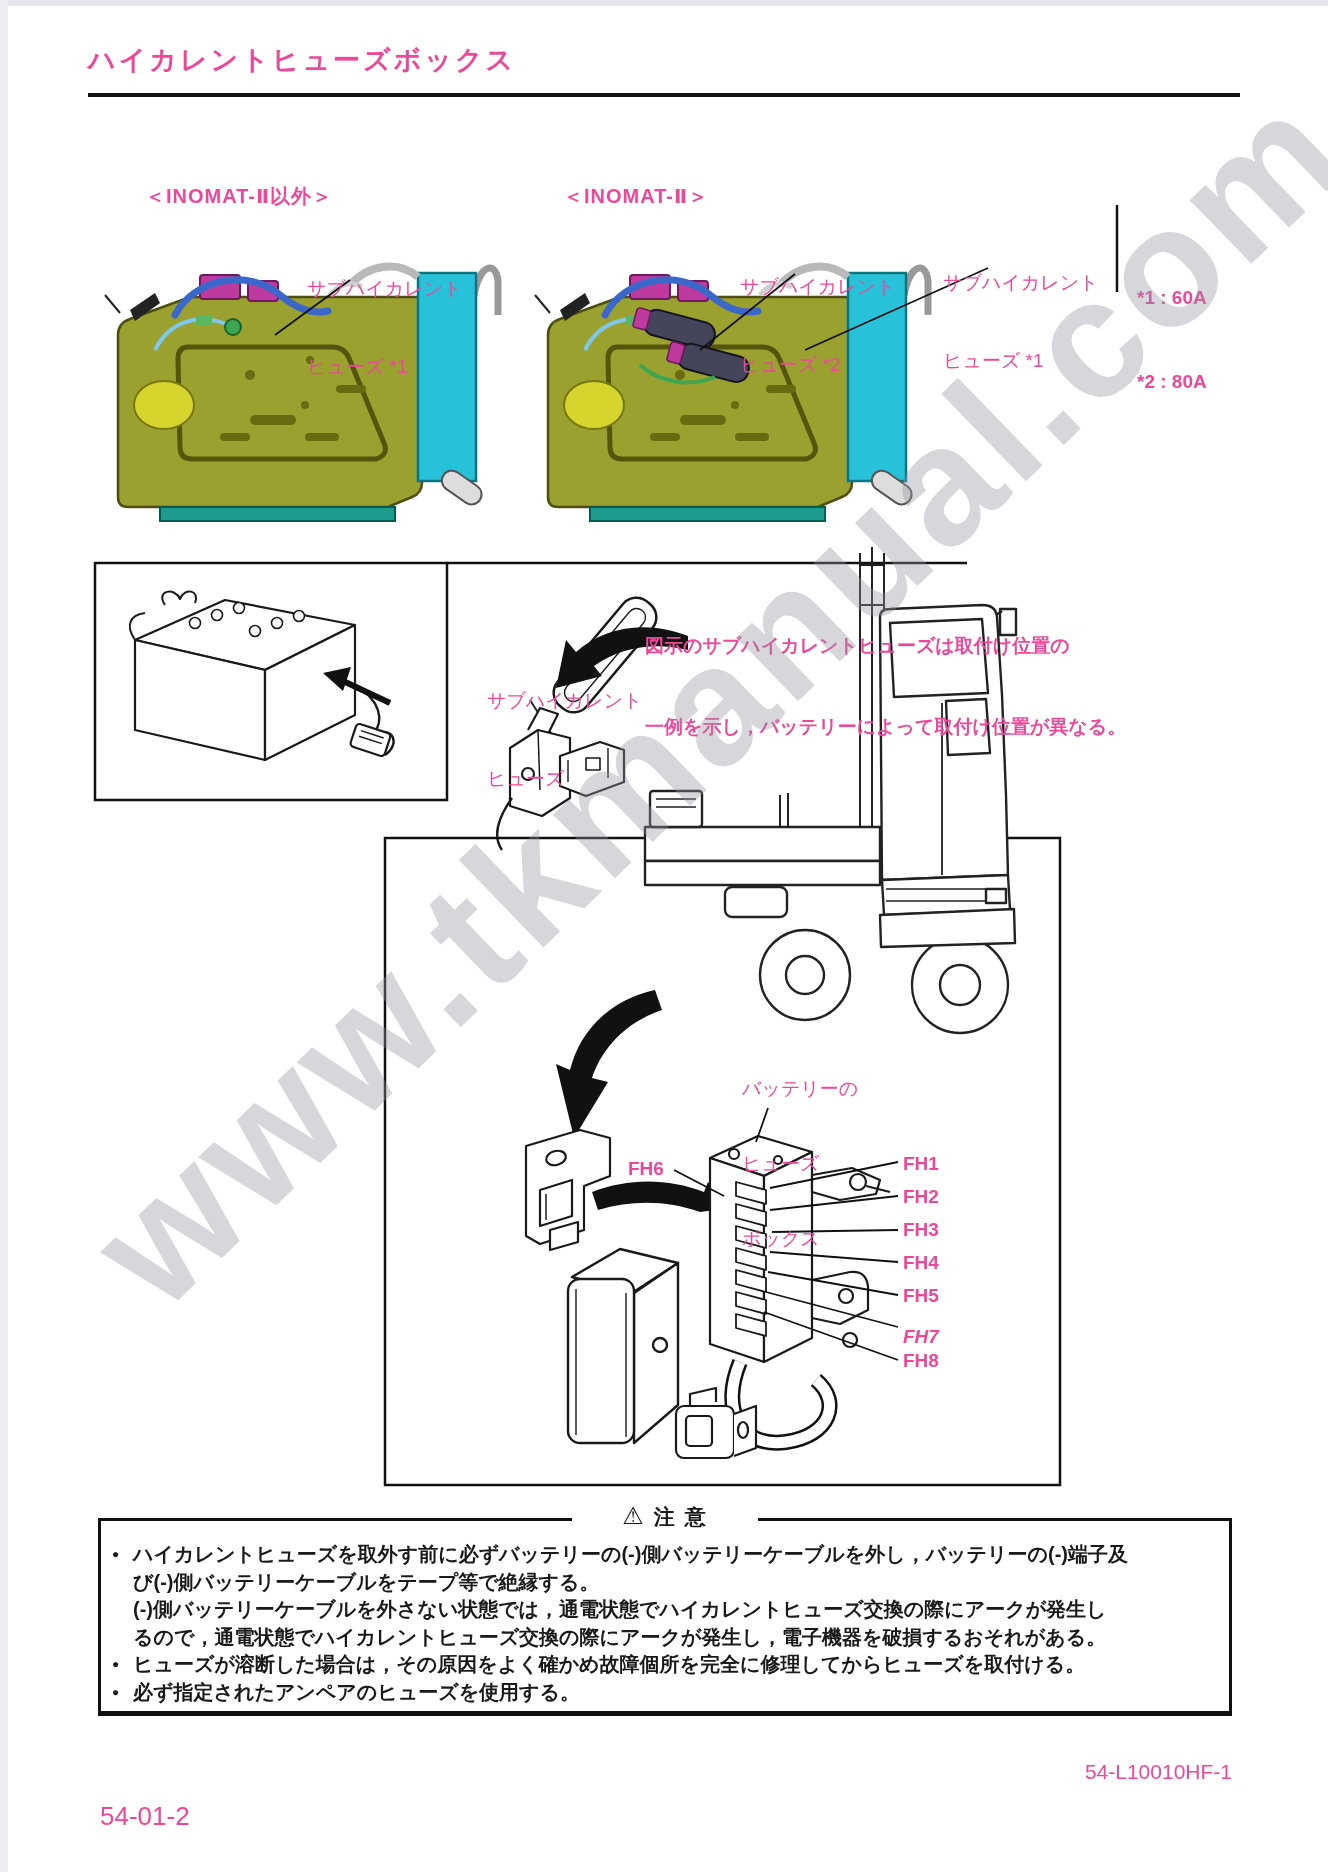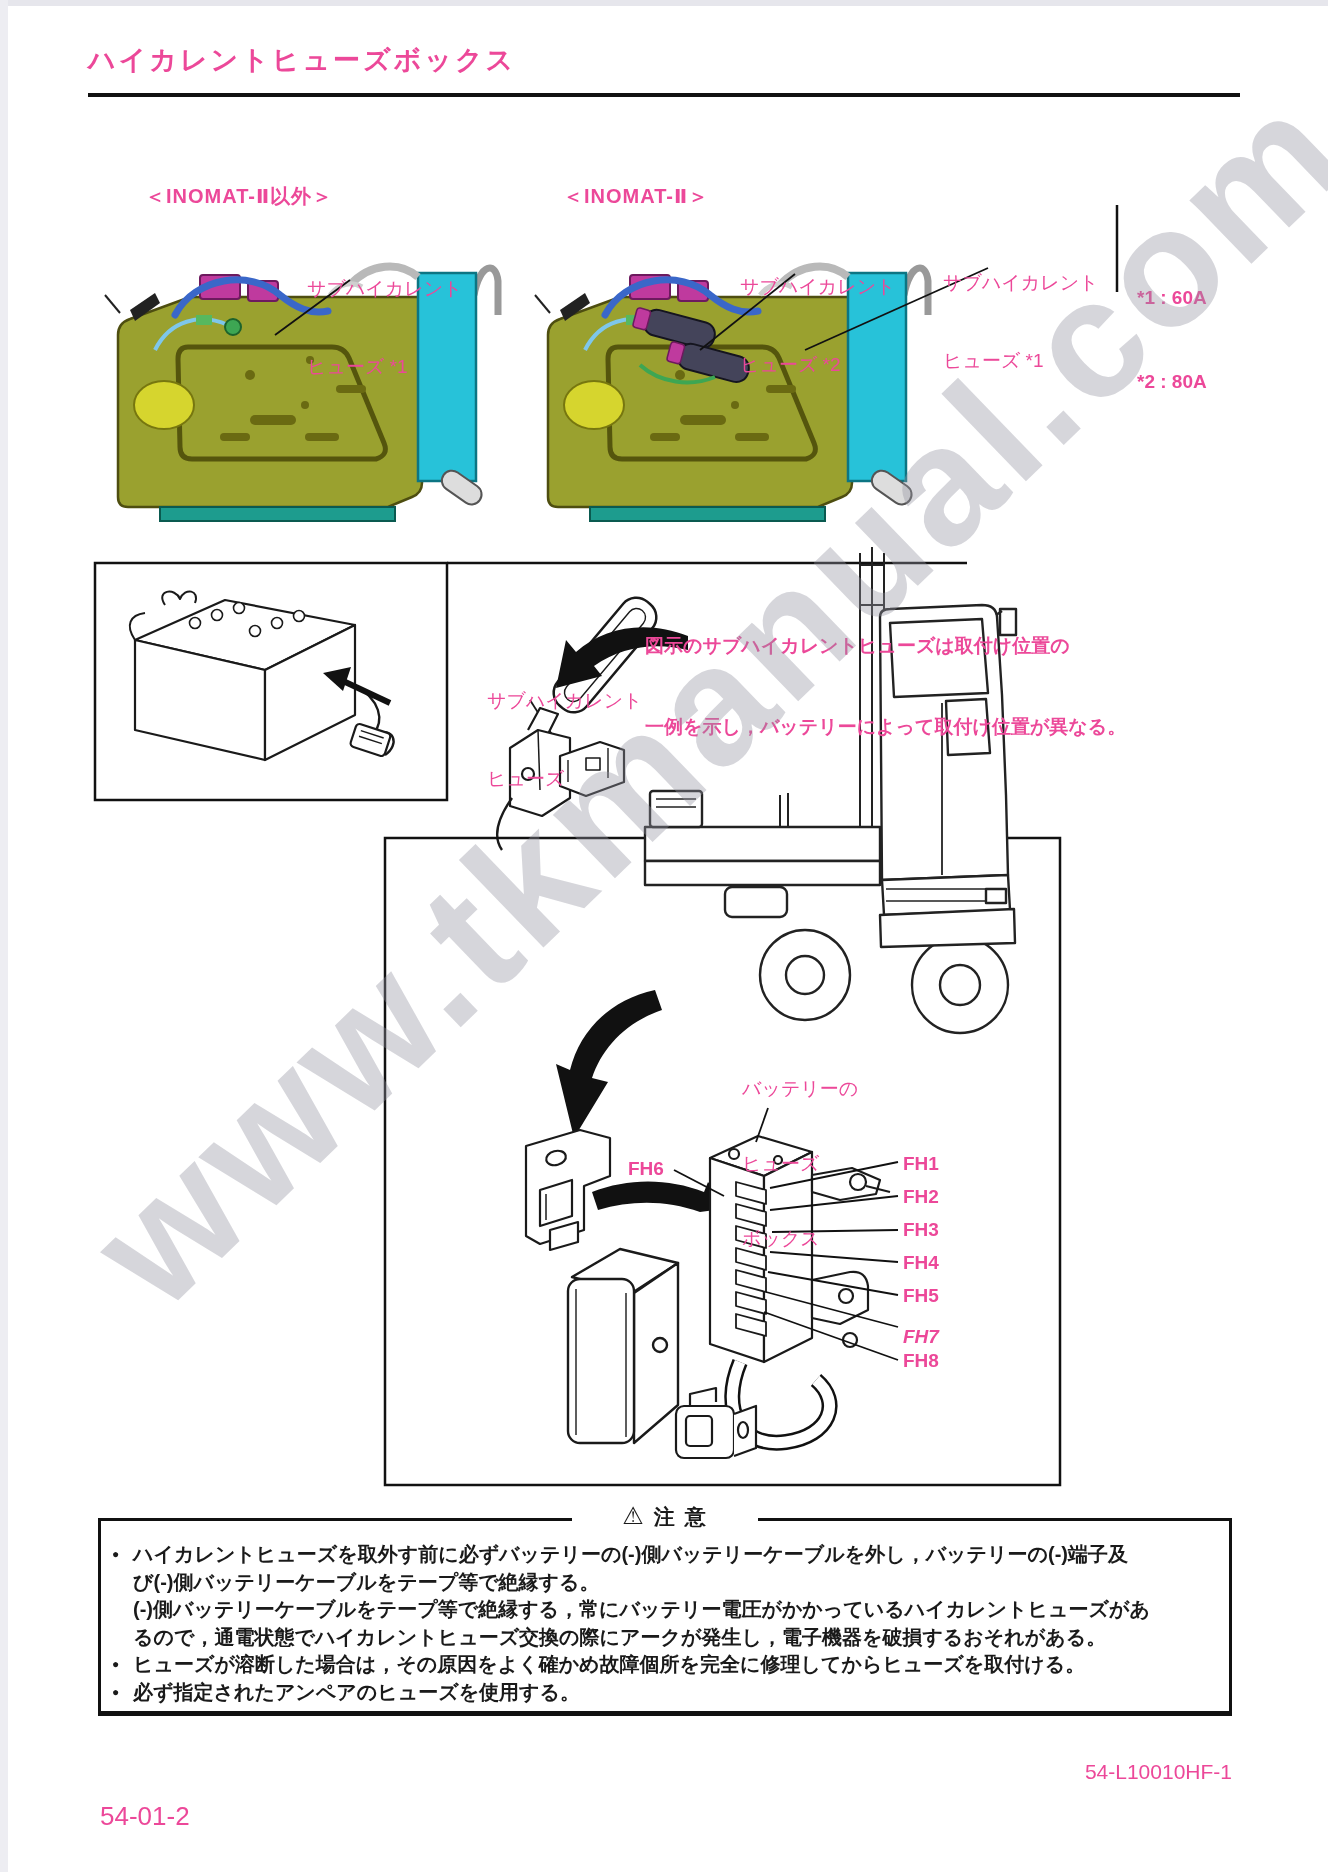--- a/index.html
+++ b/index.html
@@ -296,21 +296,21 @@
     <div class="c-row">
       <span class="c-bullet">●</span>
       <span>ハイカレントヒューズを取外す前に必ずバッテリーの(-)側バッテリーケーブルを外し，バッテリーの(-)端子及</span>
     </div>
     <div class="c-row">
       <span class="c-bullet"></span>
       <span>び(-)側バッテリーケーブルをテープ等で絶縁する。</span>
     </div>
     <div class="c-row">
       <span class="c-bullet"></span>
-      <span>(-)側バッテリーケーブルをテープ等で絶縁する，常にバッテリー電圧がかかっているハイカレントヒューズがあ</span>
+      <span>(-)側バッテリーケーブルを外さない状態では，通電状態でハイカレントヒューズ交換の際にアークが発生し</span>
     </div>
     <div class="c-row">
       <span class="c-bullet"></span>
       <span>るので，通電状態でハイカレントヒューズ交換の際にアークが発生し，電子機器を破損するおそれがある。</span>
     </div>
     <div class="c-row">
       <span class="c-bullet">●</span>
       <span>ヒューズが溶断した場合は，その原因をよく確かめ故障個所を完全に修理してからヒューズを取付ける。</span>
     </div>
     <div class="c-row">

